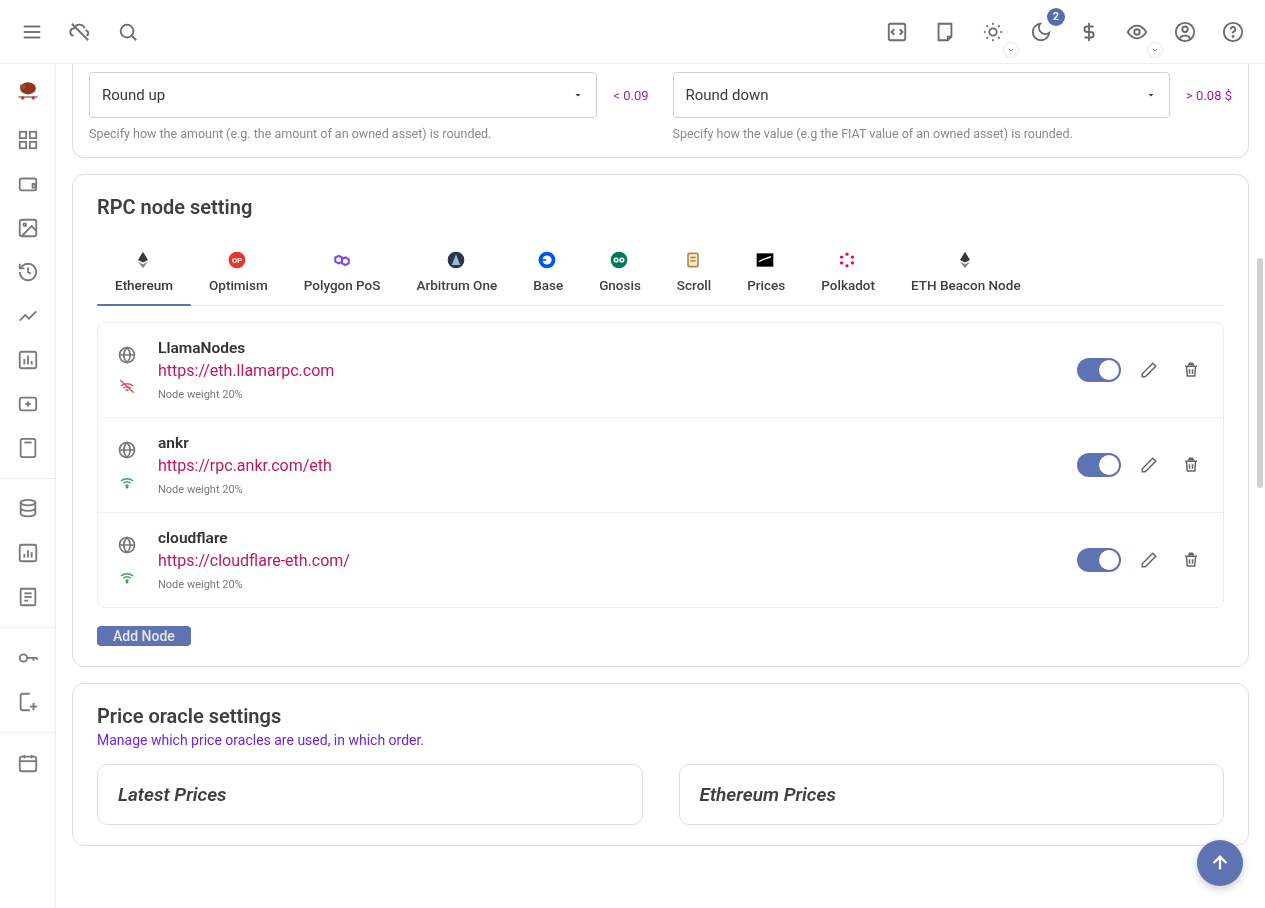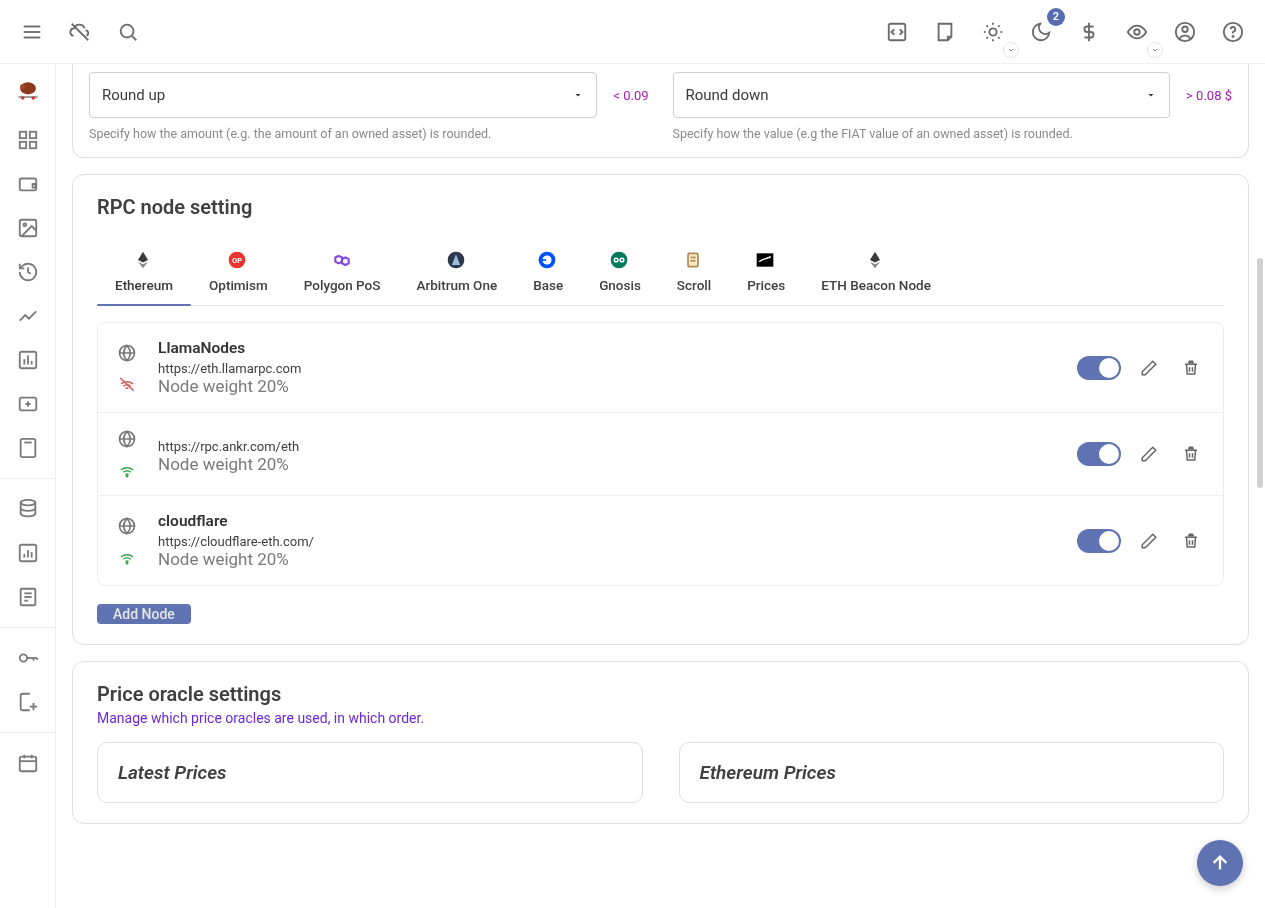--- a/index.html
+++ b/index.html
@@ -95,22 +95,22 @@
   .node-row {
     display:flex; align-items:center; gap: 20px;
     padding: 16px 18px; border-bottom:1px solid #f0f0f0;
   }
   .node-row:last-child { border-bottom:none; }
   .node-status {
     display:flex; flex-direction:column; align-items:center; gap:12px; width:22px;
   }
   .node-body { flex:1; }
   .node-name { font-size:15.5px; font-weight:600; color:#333; }
-  .node-url  { font-size:13px; color:#404040; margin-top:4px; }
-  .node-weight { font-size:17px; color:#7a7a7a; }
+  .node-url  { font-size:16px; color:#be185d; margin-top:4px; }
+  .node-weight { font-size:11px; color:#7a7a7a; margin-top:8px; }
   .node-actions { display:flex; align-items:center; gap:14px; }
 
   
   .toggle {
     position:relative; width:44px; height:24px; border-radius:12px;
     background:#5f72b1; cursor:pointer;
   }
   .toggle::after {
     content:""; position:absolute; top:2px; right:2px;
     width:20px; height:20px; border-radius:50%; background:#fff;
@@ -471,20 +471,33 @@
         <span>Scroll</span>
       </div>
       <div class="tab">
         <span class="tab-icon">
             <svg width="20" height="20" viewBox="0 0 24 24">
               <rect x="2" y="4" width="20" height="16" fill="#000"></rect>
               <path d="M5 14c4-3 8-3 14-6" stroke="#fff" stroke-width="1.6" fill="none"></path>
             </svg>
           </span>
         <span>Prices</span>
+      </div>
+      <div class="tab">
+        <span class="tab-icon">
+            <svg width="20" height="20" viewBox="0 0 24 24" fill="#e6007a">
+              <circle cx="12" cy="5" r="2"></circle>
+              <circle cx="12" cy="19" r="2"></circle>
+              <circle cx="5.5" cy="8.5" r="2"></circle>
+              <circle cx="18.5" cy="8.5" r="2"></circle>
+              <circle cx="5.5" cy="15.5" r="2"></circle>
+              <circle cx="18.5" cy="15.5" r="2"></circle>
+            </svg>
+          </span>
+        <span>Polkadot</span>
       </div>
       <div class="tab">
         <span class="tab-icon">
             <svg width="20" height="20" viewBox="0 0 24 24">
               <path d="M12 2 6 12l6 3 6-3z" fill="#3a3a3a"></path>
               <path d="M12 22l6-8-6 3-6-3z" fill="#3a3a3a" opacity=".6"></path>
             </svg>
           </span>
         <span>ETH Beacon Node</span>
       </div>
@@ -548,20 +561,21 @@
       <span>
               <svg width="18" height="18" viewBox="0 0 24 24" fill="none" stroke="#3aa455" stroke-width="2">
                 <path d="M4 12a12 12 0 0 1 16 0"></path>
                 <path d="M7 15a8 8 0 0 1 10 0"></path>
                 <path d="M10 18a4 4 0 0 1 4 0"></path>
                 <circle cx="12" cy="20" r="1" fill="#3aa455"></circle>
               </svg>
             </span>
     </div>
     <div class="node-body">
+      <div class="node-name">ankr</div>
       <div class="node-url">https://rpc.ankr.com/eth</div>
       <div class="node-weight">Node weight 20%</div>
     </div>
     <div class="node-actions">
       <div class="toggle"></div>
       <div class="icon-btn" style="width:28px;height:28px">
               <span>
                 <svg width="18" height="18" viewBox="0 0 24 24" fill="none" stroke="#666" stroke-width="2">
                   <path d="M17 3l4 4L7 21H3v-4z"></path>
                 </svg>

